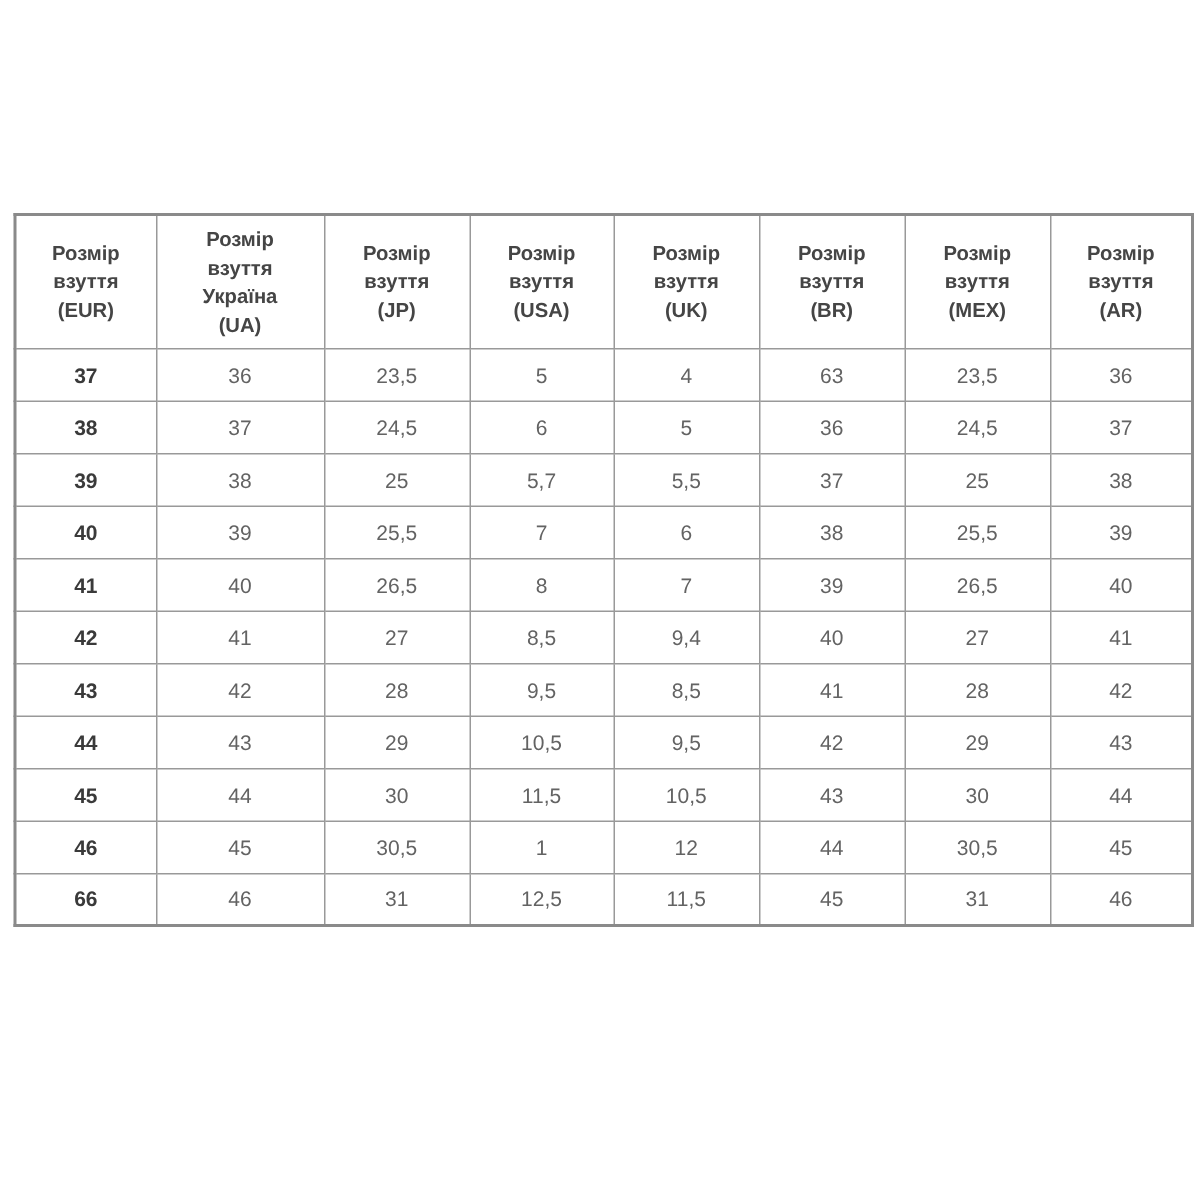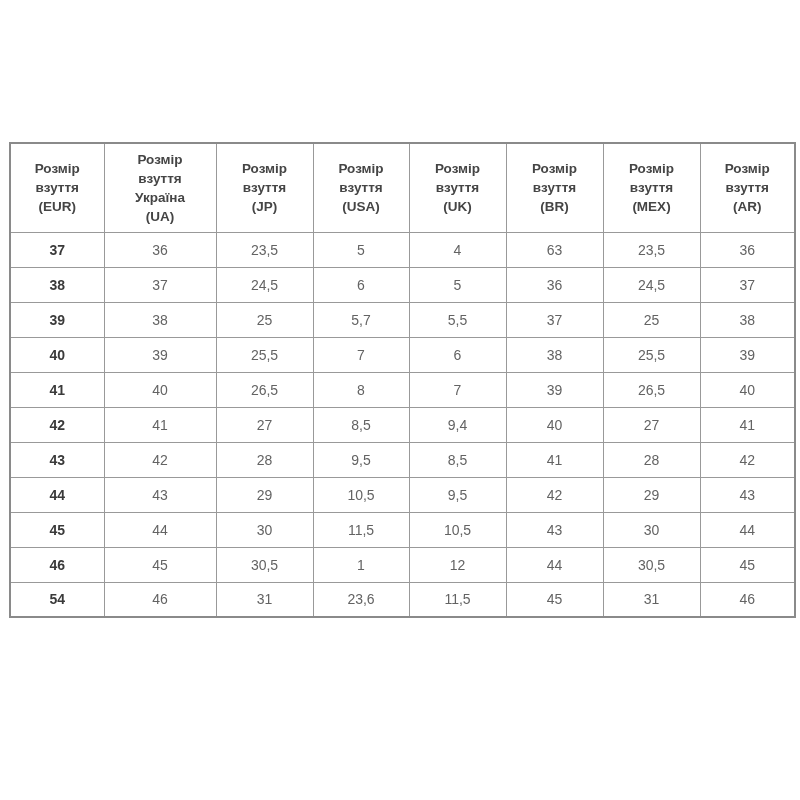--- a/index.html
+++ b/index.html
@@ -195,24 +195,24 @@
           <td class="first-col">46</td>
           <td>45</td>
           <td>30,5</td>
           <td>1</td>
           <td>12</td>
           <td>44</td>
           <td>30,5</td>
           <td>45</td>
         </tr>
         <tr>
-          <td class="first-col">54</td>
+          <td class="first-col">66</td>
           <td>46</td>
           <td>31</td>
-          <td>23,6</td>
+          <td>12,5</td>
           <td>11,5</td>
           <td>45</td>
           <td>31</td>
           <td>46</td>
         </tr>
       </tbody>
   </table>
 </div>
 
 </body></html>

